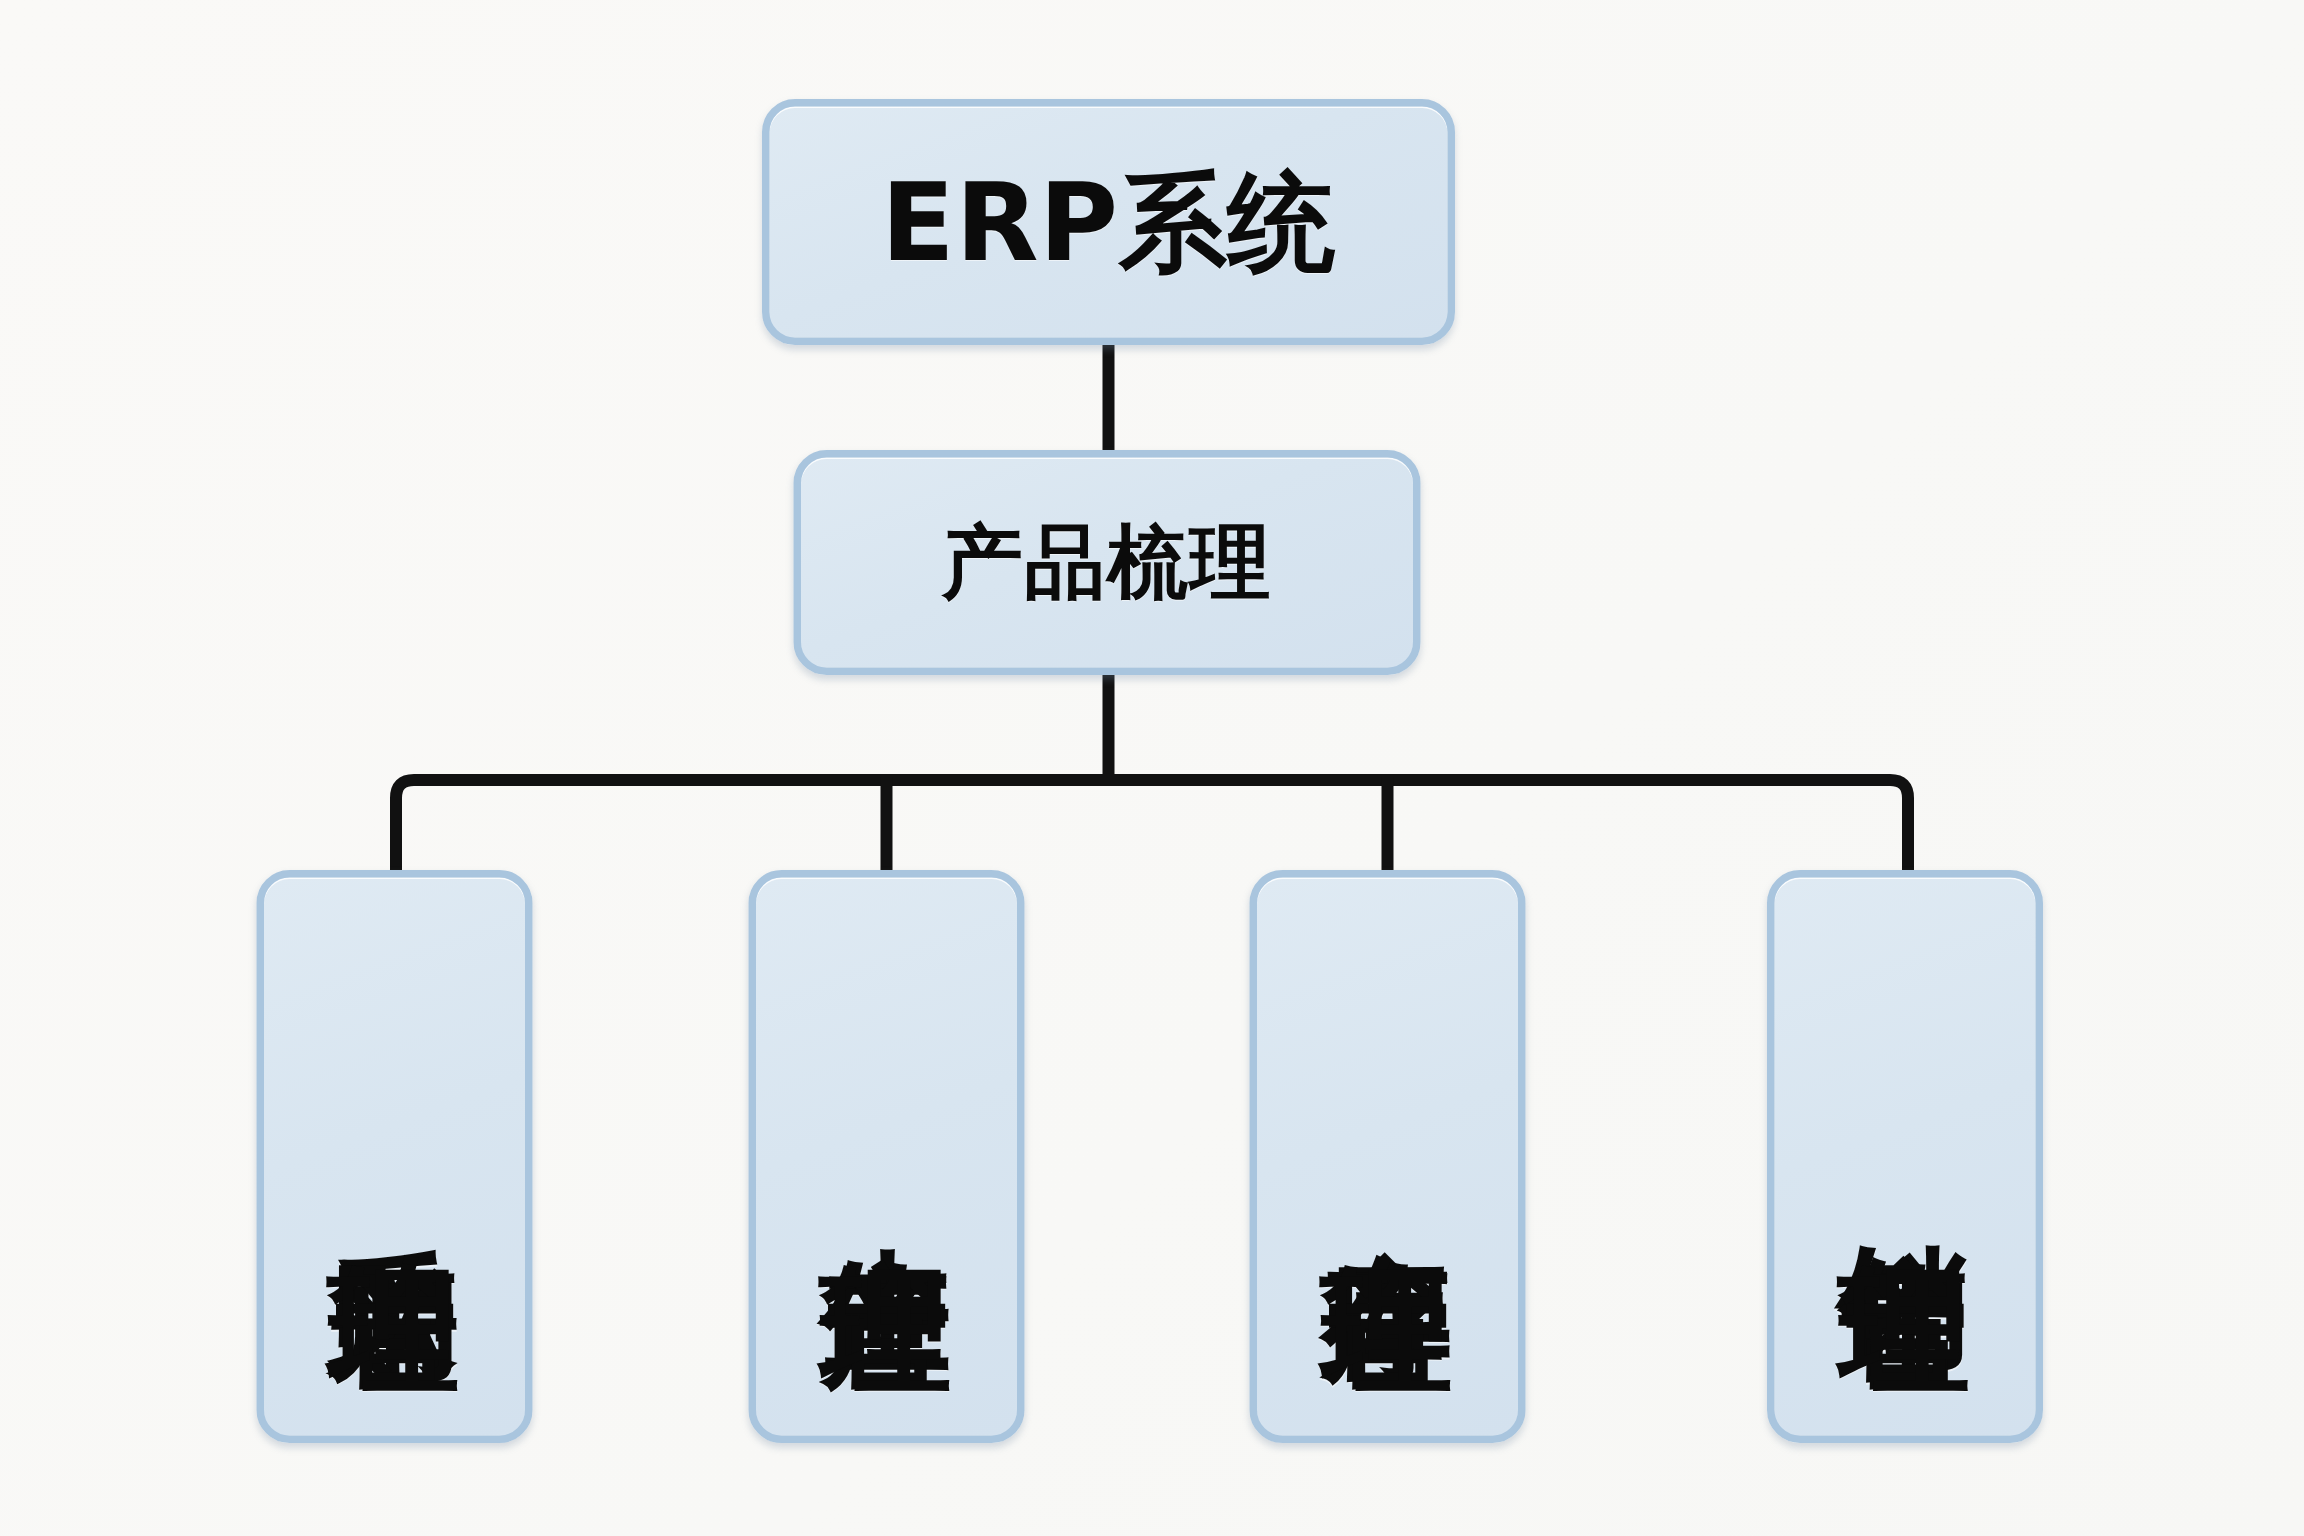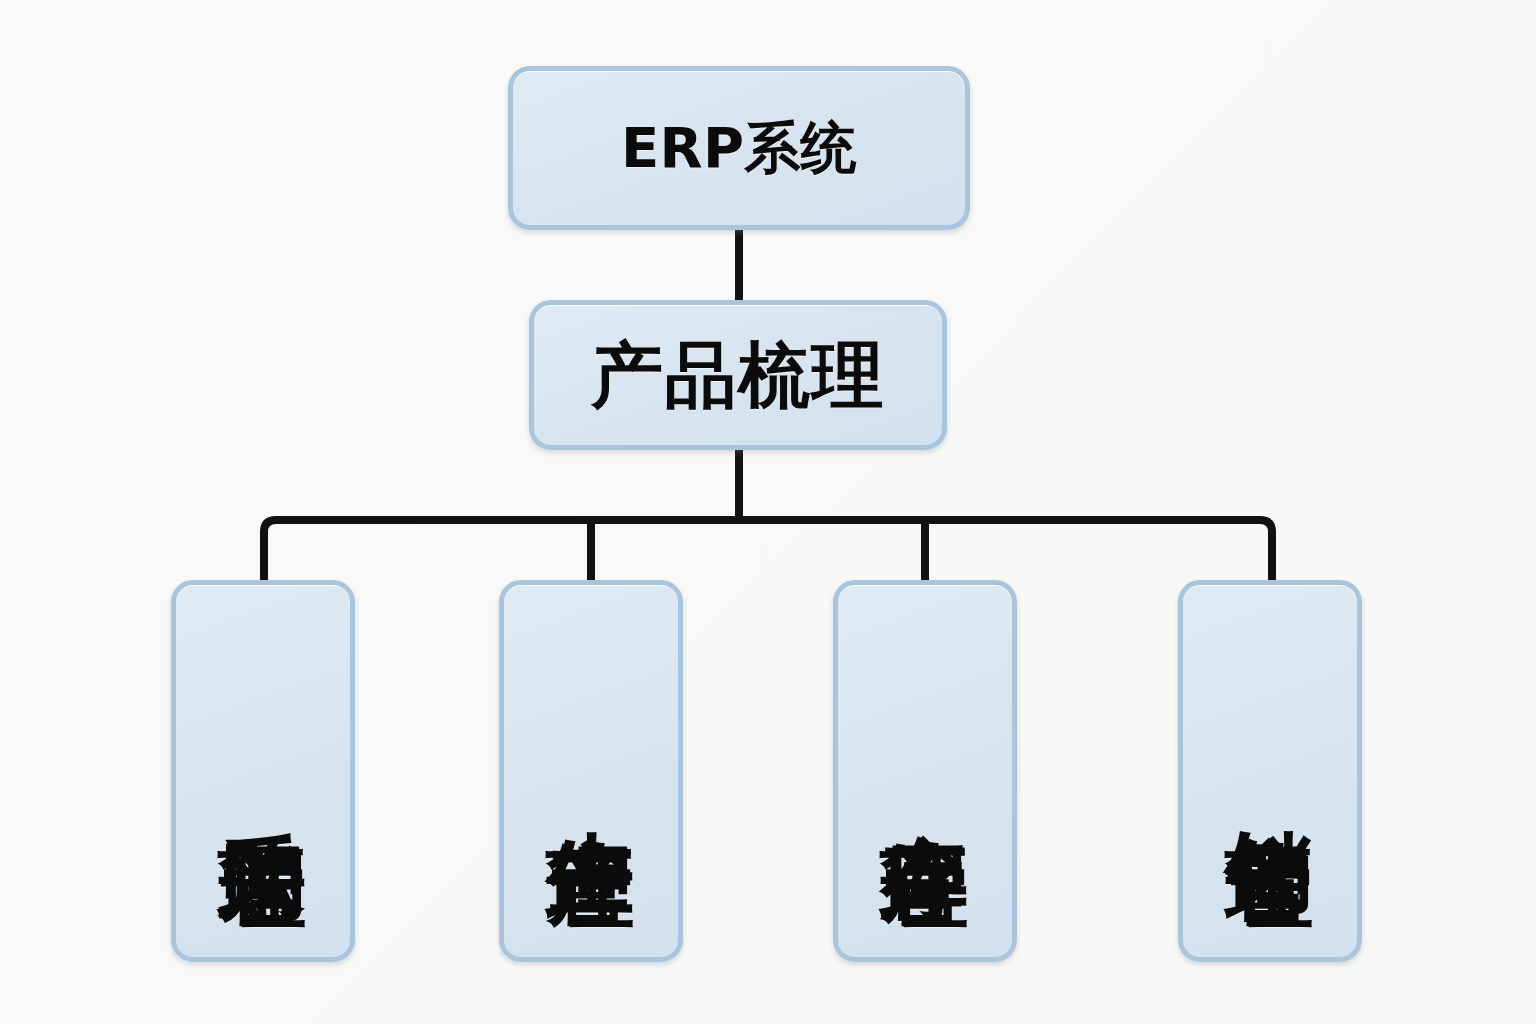--- a/index.html
+++ b/index.html
@@ -57,34 +57,34 @@
 
   
   #node-root {
     left: 508px;
     top: 66px;
     width: 462px;
     height: 164px;
     border-radius: 22px;
   }
   #node-root .node-label {
-    font-size: 56px;
+    font-size: 72px;
     letter-spacing: 0.005em;
   }
 
   
   #node-level2 {
     left: 529px;
     top: 300px;
     width: 418px;
     height: 150px;
     border-radius: 22px;
   }
   #node-level2 .node-label {
-    font-size: 72px;
+    font-size: 54px;
   }
 
   
   .leaf {
     top: 580px;
     width: 184px;
     height: 382px;
     border-radius: 22px;
     align-items: center;
     justify-content: center;

